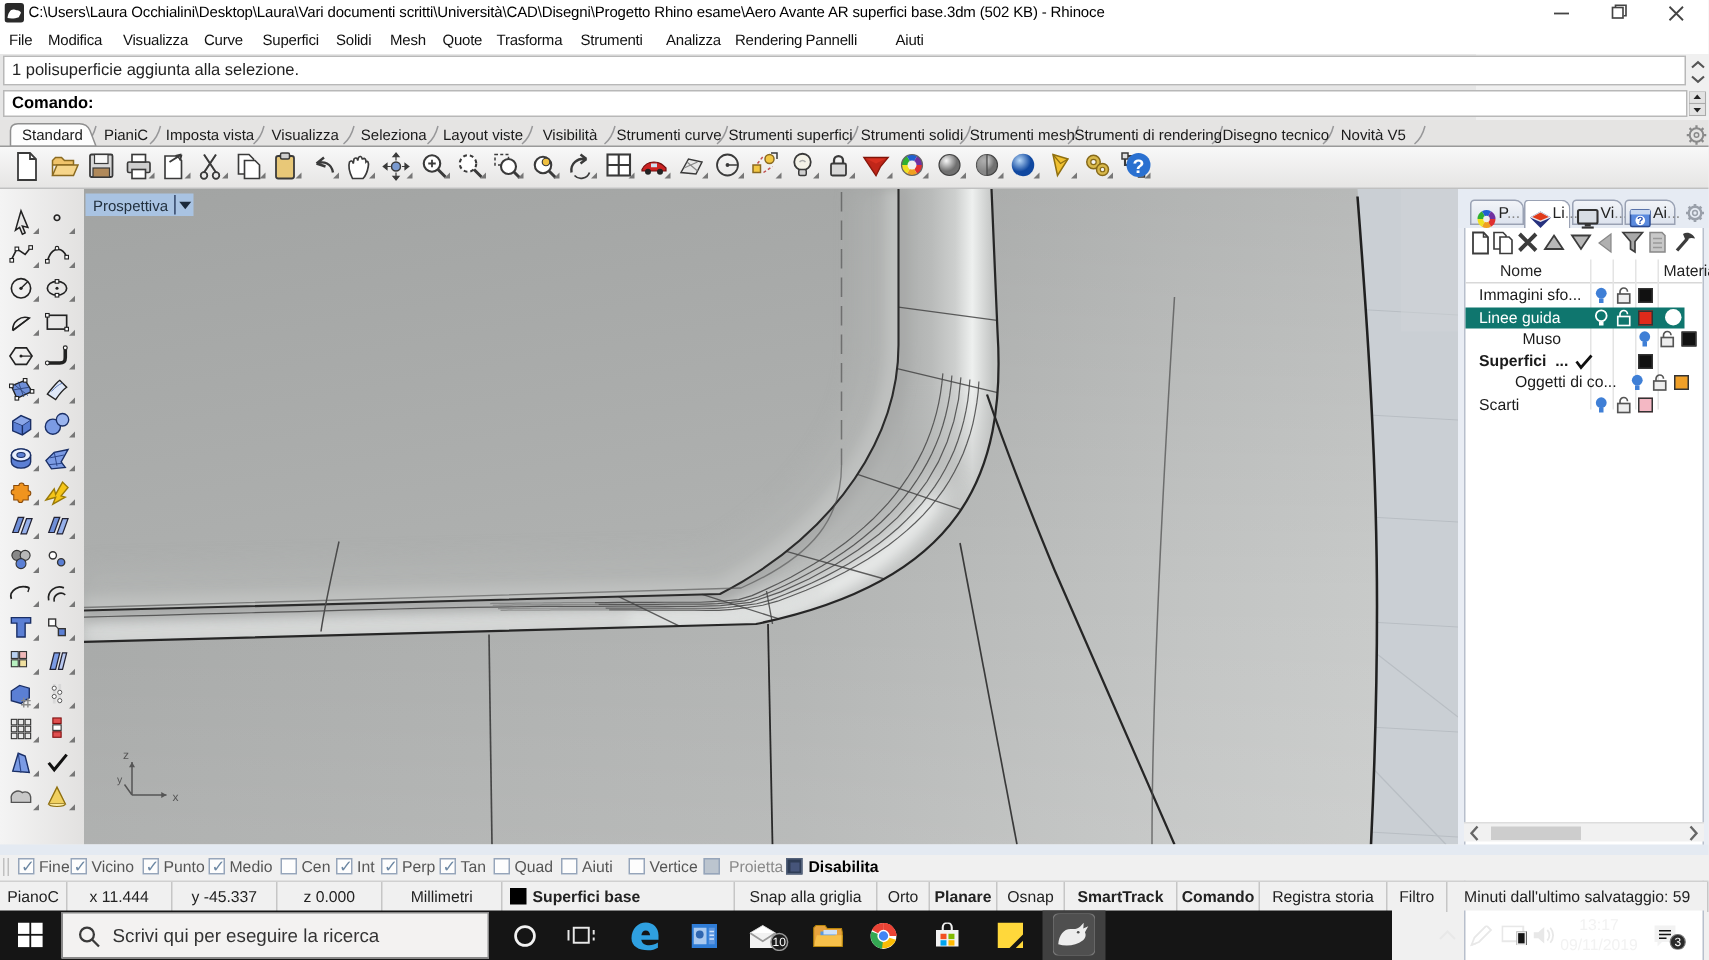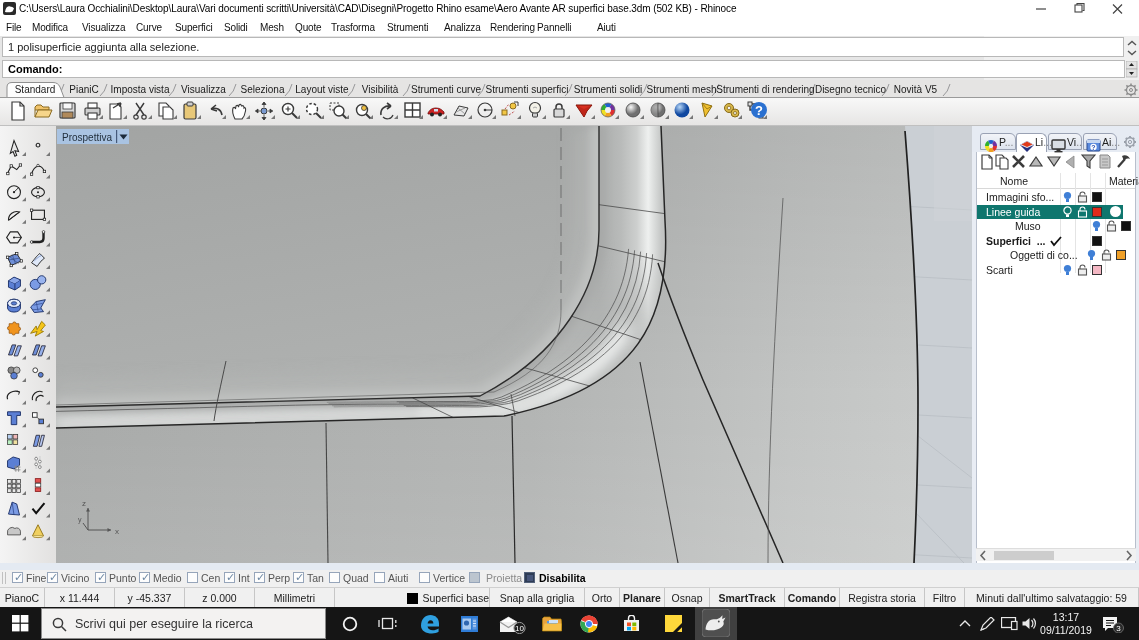--- a/index.html
+++ b/index.html
@@ -12,21 +12,21 @@
 #histbox { left:2px; top:1px; width:1122px; height:20px; background:#fff; border:1px solid #b8b8b8; font-size:11px; color:#222; padding:3px 0 0 5px; }
 #cmdbox { left:2px; top:24px; width:1123px; height:18px; background:#fff; border:1px solid #b8b8b8; font-size:11px; font-weight:bold; color:#000; padding:2px 0 0 5px; }
 #tabbar { left:0; top:80px; width:1139px; height:18px; background:#e2e1e0; border-bottom:1px solid #9a9a9a;}
 #toolbar { left:0; top:98px; width:1139px; height:28px; background:linear-gradient(#f8f8f8,#e6e5e4); border-bottom:1px solid #c0c0c0; }
 #lefttb { left:0; top:126px; width:56px; height:437px; background:linear-gradient(90deg,#f4f4f4,#e2e1e0); }
 #rightpanel { left:972px; top:126px; width:167px; height:437px; background:#e9edf4; }
 #midstrip { left:0; top:563px; width:1139px; height:7px; background:#e4eaf2; }
 #osnapbar { left:0; top:570px; width:1139px; height:17px; background:#f0f0f0; font-size:10.5px; color:#333; }
 #statusbar { left:0; top:587px; width:1139px; height:20px; background:#f0f0f0; border-top:1px solid #d0d0d0; font-size:10.5px; color:#222; }
 .sc { position:absolute; top:0; height:20px; border-right:1px solid #c6c6c6; text-align:center; padding-top:4px; white-space:nowrap; overflow:hidden;}
-#taskbar { left:0; top:607px; width:1139px; height:33px; background:#151515; }
+#taskbar { left:0; top:607px; width:928px; height:33px; background:#151515; }
 .os { position:absolute; top:2px; height:13px; font-size:10.5px; color:#333; white-space:nowrap;}
 .cb { position:absolute; width:11px; height:11px; border:1px solid #96a5ba; background:#fdfdfd; }
 .cb.ck::after { content:"\2713"; position:absolute; left:1px; top:-2px; font-size:11px; color:#6c87a3; }
 .lay { position:absolute; left:0; width:167px; height:14.5px; font-size:10.5px; color:#1a1a1a; }
 .lname { position:absolute; left:14px; top:1px; white-space:nowrap; }
 </style></head>
 <body>
 <div class="abs" id="titlebar">
   <svg class="abs" style="left:3px;top:2px" width="14" height="14">
       <rect x="0" y="0" width="13" height="13" rx="2" fill="#2a2a2a"></rect>
@@ -833,21 +833,21 @@
       <div style="position:absolute;left:2px;top:2px;width:6px;height:6px;background:#46557a"></div>
     </div>
     <span class="os" style="left:539px;color:#000;font-weight:bold">Disabilita</span>
   </div>
 <div class="abs" id="statusbar">
     <div class="sc" style="left:0px;width:45px;">PianoC</div>
     <div class="sc" style="left:45px;width:70px;">x 11.444</div>
     <div class="sc" style="left:115px;width:70px;">y -45.337</div>
     <div class="sc" style="left:185px;width:70px;">z 0.000</div>
     <div class="sc" style="left:255px;width:80px;">Millimetri</div>
-    <div class="sc" style="left:335px;width:155px;text-align:right;padding-left:5px;"><span style="display:inline-block;width:11px;height:11px;background:#000;vertical-align:-2px;margin-right:4px"></span>Superfici base</div>
+    <div class="sc" style="left:335px;width:155px;text-align:left;padding-left:5px;font-weight:bold;"><span style="display:inline-block;width:11px;height:11px;background:#000;vertical-align:-2px;margin-right:4px"></span>Superfici base</div>
     <div class="sc" style="left:490px;width:95px;">Snap alla griglia</div>
     <div class="sc" style="left:585px;width:35px;">Orto</div>
     <div class="sc" style="left:620px;width:45px;font-weight:bold;text-align:center;">Planare</div>
     <div class="sc" style="left:665px;width:45px;">Osnap</div>
     <div class="sc" style="left:710px;width:75px;font-weight:bold;">SmartTrack</div>
     <div class="sc" style="left:785px;width:55px;font-weight:bold;">Comando</div>
     <div class="sc" style="left:840px;width:85px;">Registra storia</div>
     <div class="sc" style="left:925px;width:40px;">Filtro</div>
     <div class="sc" style="left:965px;width:174px;">Minuti dall'ultimo salvataggio: 59</div>
   </div>

